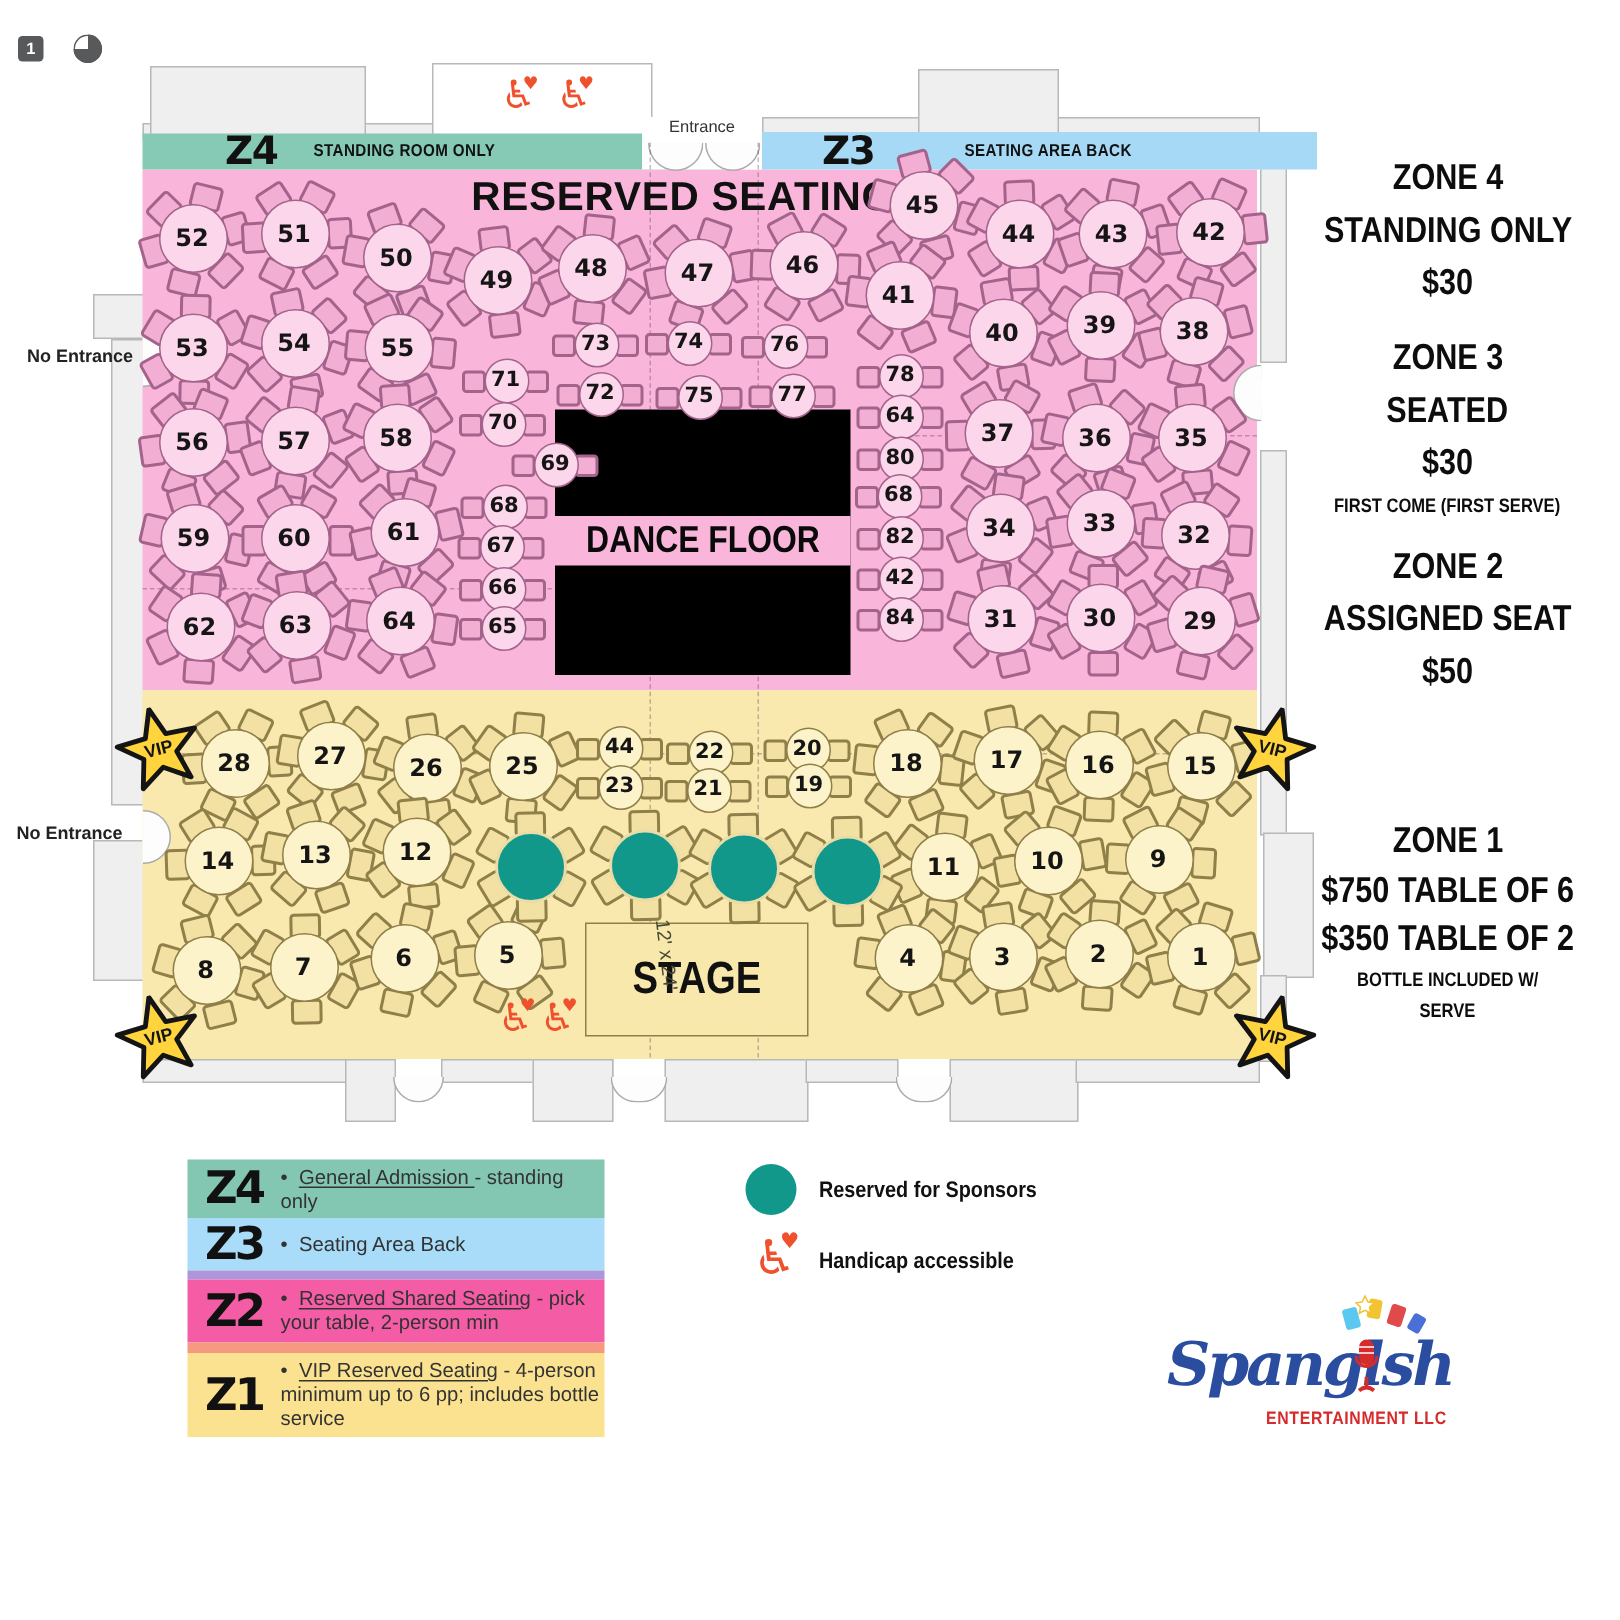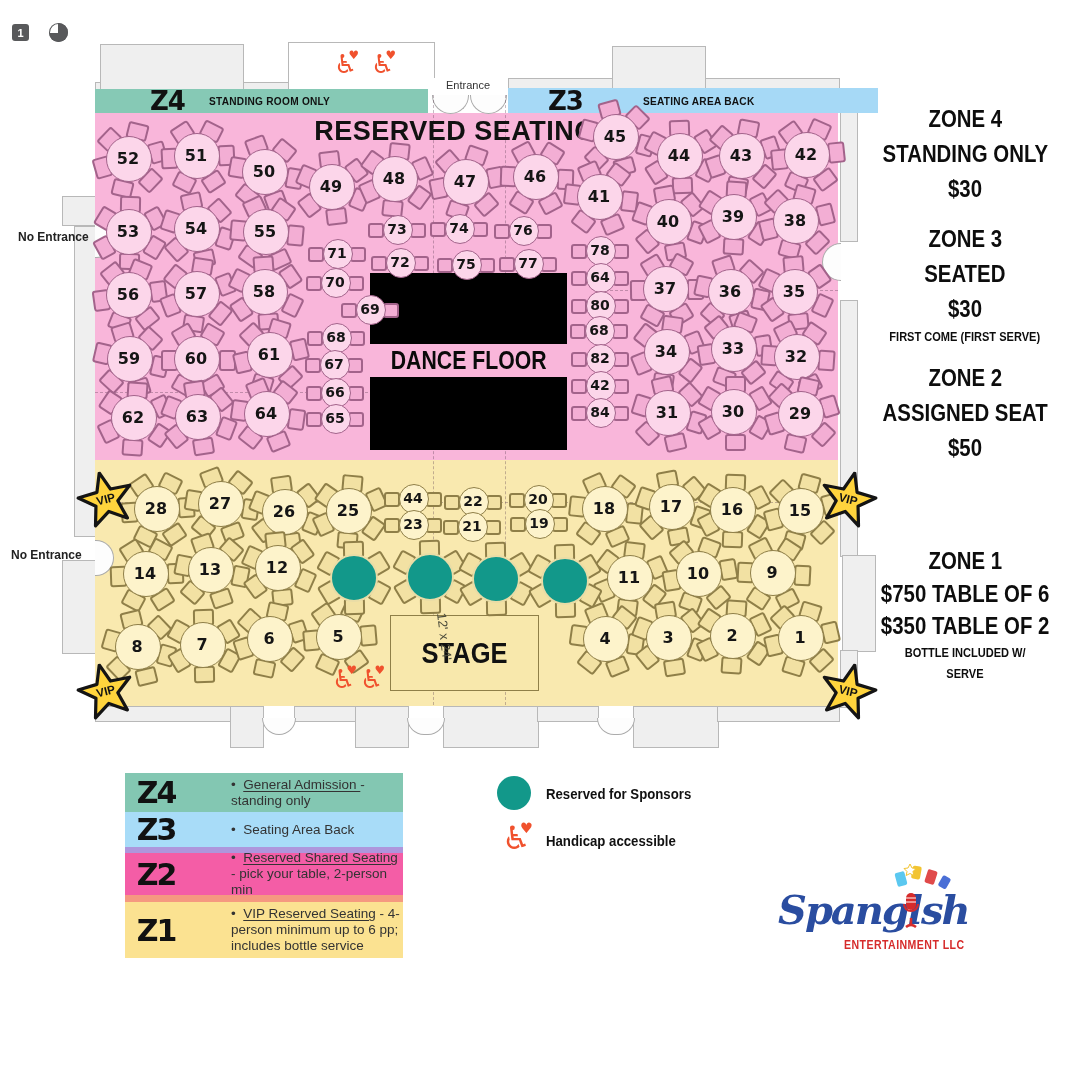--- a/index.html
+++ b/index.html
@@ -71,21 +71,21 @@
 
   
   .price-block{position:absolute;left:846px;width:238px;text-align:center;color:#0d0d0d;}
   .pl{font-size:24px;font-weight:800;line-height:35px;font-family:"Liberation Sans",sans-serif;}
   .pn{font-size:13px;font-weight:bold;line-height:21px;}
 
   
   .lg-row{position:absolute;left:125px;width:278px;display:flex;align-items:center;}
   .lg-code{width:62px;text-align:center;font-size:30px;font-weight:800;color:#111;
     font-family:"DejaVu Sans",sans-serif;letter-spacing:-2px;flex:0 0 62px;}
-  .lg-text{font-size:13.5px;color:#333;line-height:16px;padding-right:2px;margin-left:44px;}
+  .lg-text{font-size:13.5px;color:#333;line-height:16px;padding-right:2px;}
   .lg-text u{text-underline-offset:2px;}
   .lg-strip{position:absolute;left:125px;width:278px;}
   .lgnd-label{font-size:15px;font-weight:800;color:#111;}
   .sponsor-dot{position:absolute;width:34px;height:34px;border-radius:50%;background:#12988a;}
 
   
   .logo-script{font-family:"DejaVu Serif",serif;font-style:italic;font-weight:bold;
     color:#2a4da0;font-size:40px;letter-spacing:-2px;}
   .logo-sub{font-size:12px;font-weight:bold;color:#d62b2b;letter-spacing:.5px;}
 </style>

